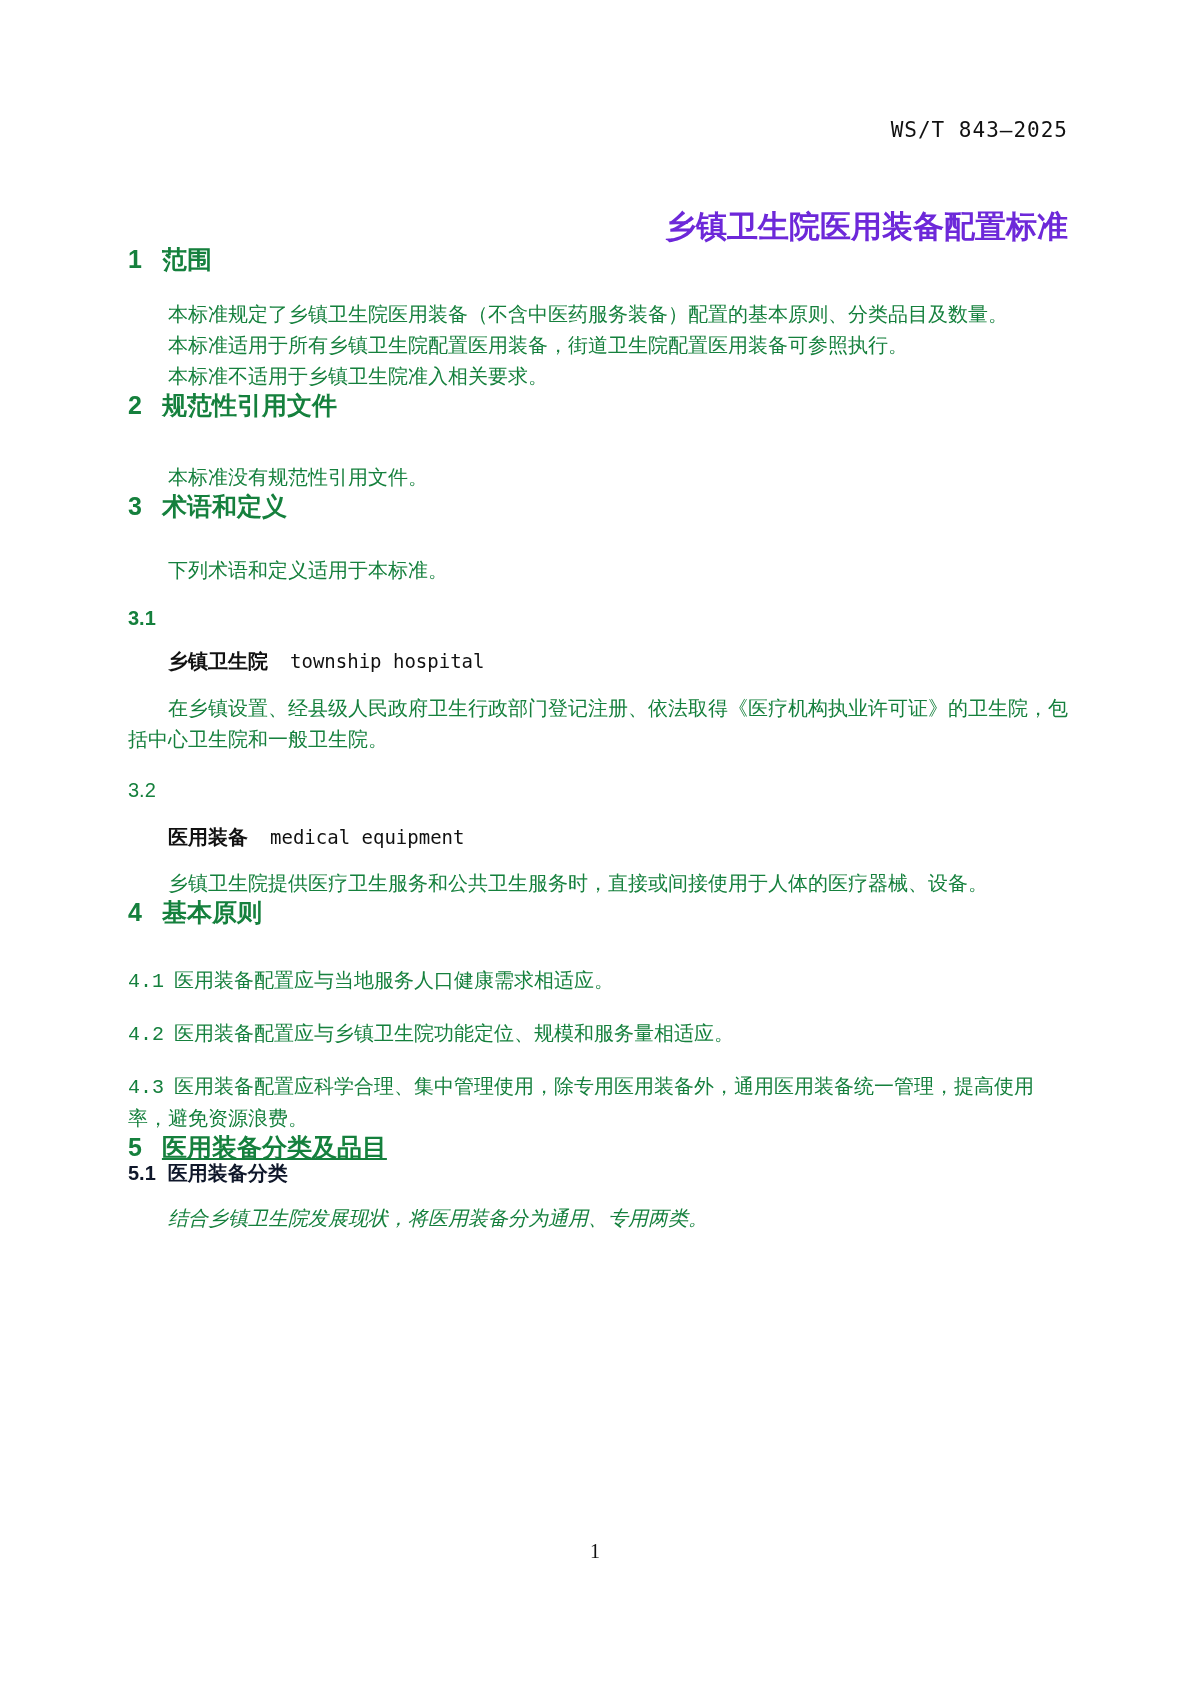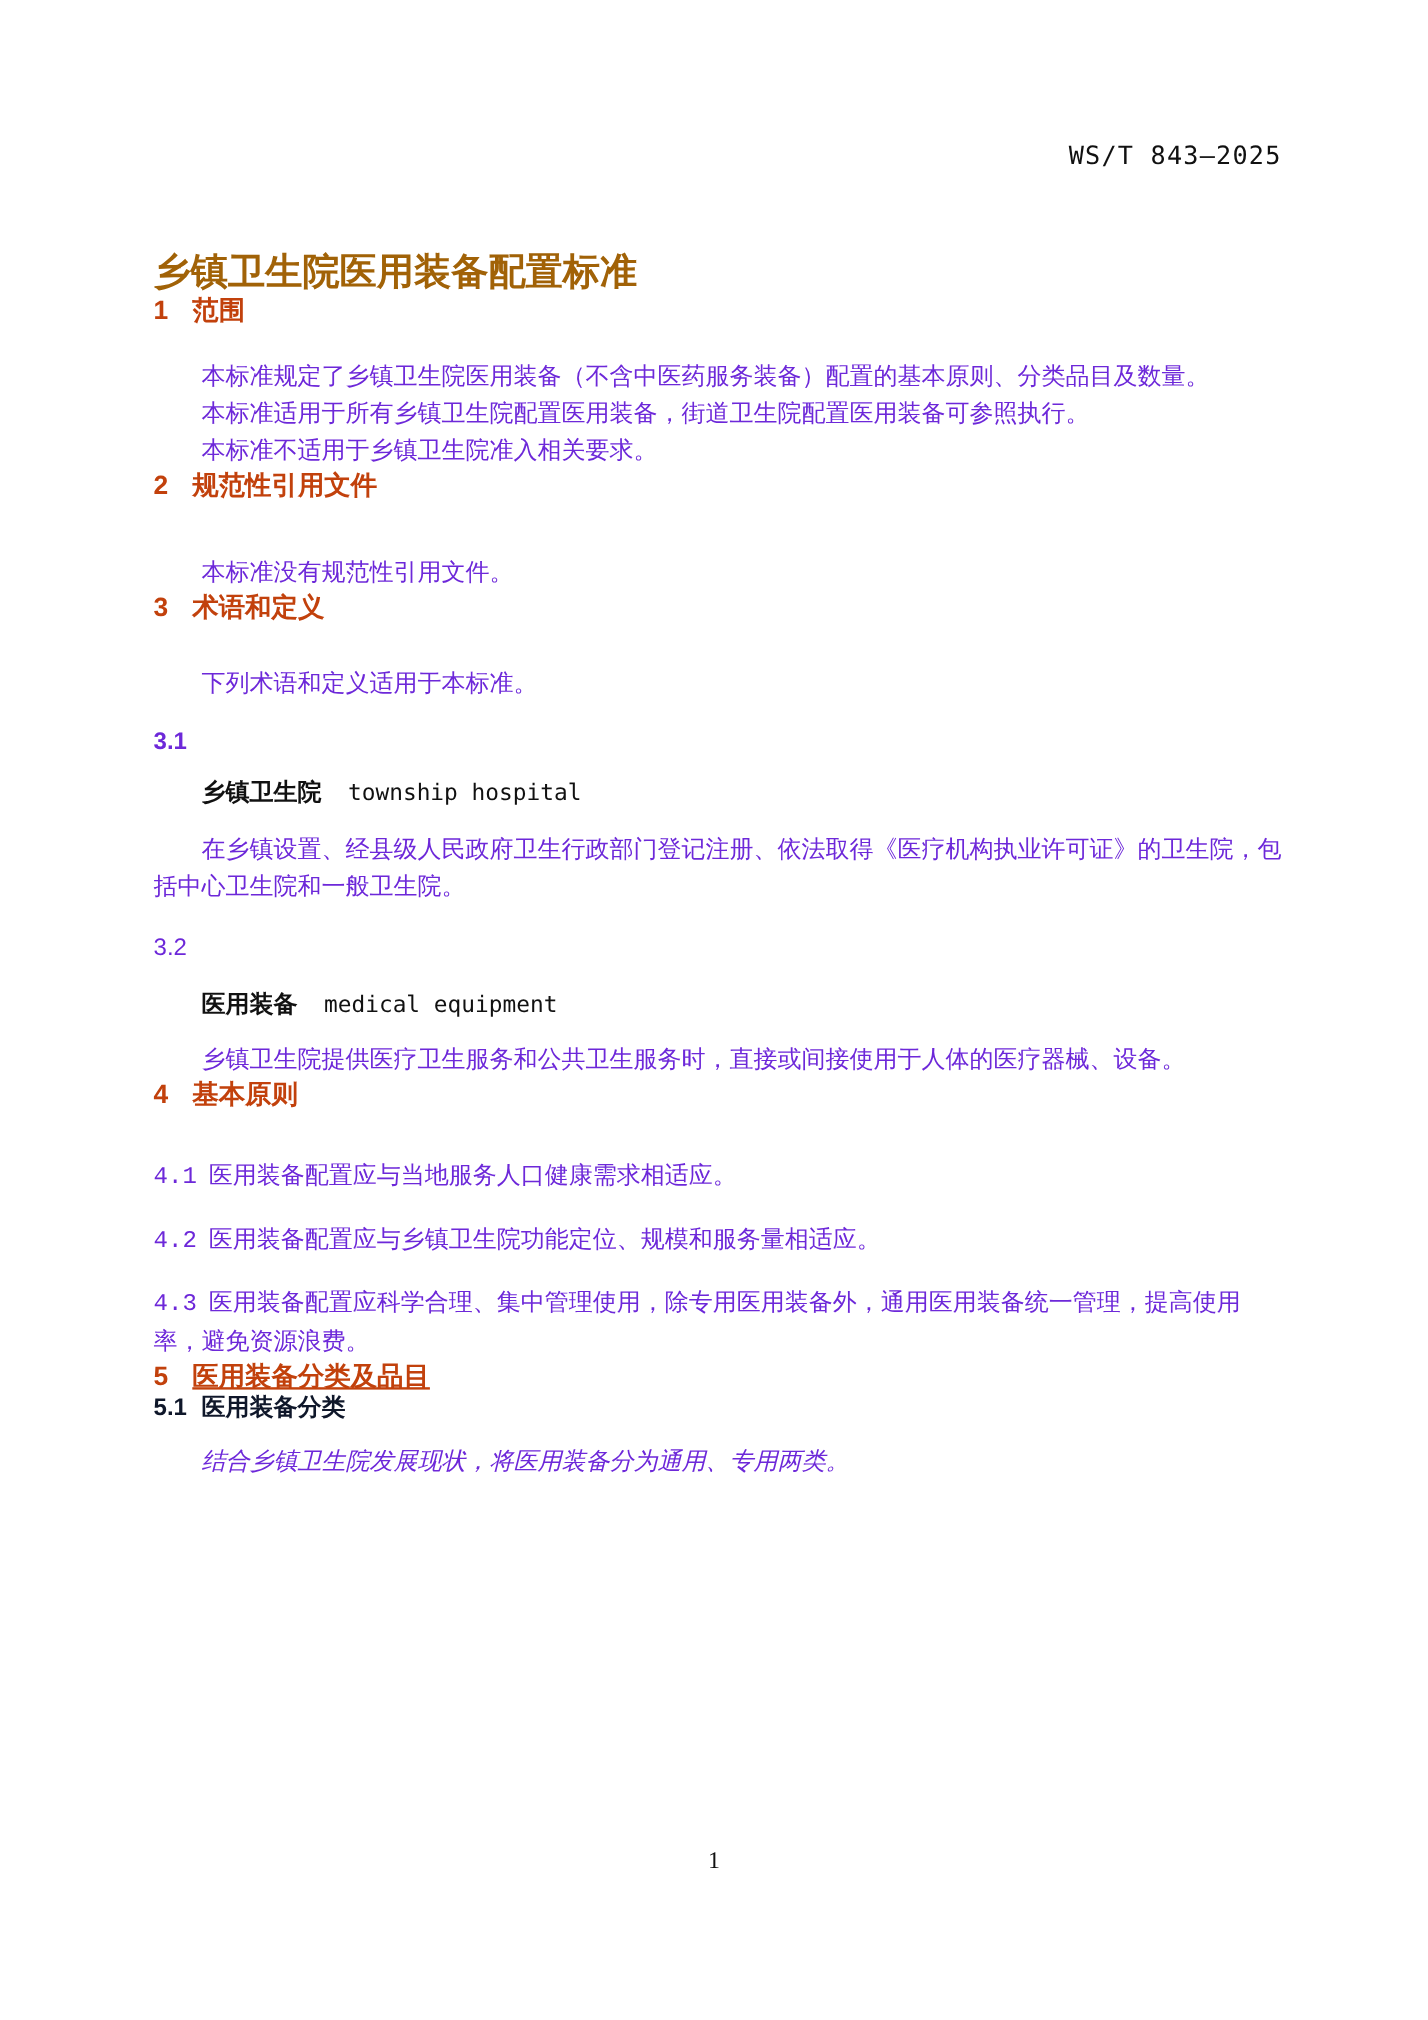--- a/index.html
+++ b/index.html
@@ -22,50 +22,50 @@
   .doc-code {
     margin-top: 116px;
     text-align: right;
     font-family: "DejaVu Sans Mono", "Liberation Mono", monospace;
     font-size: 21px;
     letter-spacing: 1px;
     color: #111111;
   }
   .doc-title {
     margin: 66px 0 0 0;
-    text-align: left;
+    text-align: right;
     font-family: "Liberation Sans", "DejaVu Sans", sans-serif;
     font-weight: 700;
     font-size: 31px;
     line-height: 38px;
-    color: #a16207;
+    color: #6d28d9;
   }
   h2.sec-heading {
     margin: 0;
     font-family: "Liberation Sans", "DejaVu Sans", sans-serif;
     font-weight: 700;
-    font-size: 22px;
+    font-size: 25px;
     line-height: 26px;
-    color: #c2410c;
+    color: #15803d;
   }
   h3.sub-heading {
     margin: 0;
     font-family: "Liberation Sans", "DejaVu Sans", sans-serif;
     font-weight: 700;
     font-size: 20px;
     line-height: 26px;
     color: #0f172a;
   }
   .sec-num { display: inline-block; margin-right: 20px; }
   .sub-num { display: inline-block; margin-right: 12px; }
   p {
     margin: 0;
     font-size: 20px;
     line-height: 31px;
-    color: #6d28d9;
+    color: #15803d;
   }
   p.indent { text-indent: 2em; }
   .term-num {
     font-size: 20px;
     line-height: 26px;
     font-family: "Liberation Sans", "DejaVu Sans", sans-serif;
   }
   .term-line {
     padding-left: 2em;
     font-size: 20px;

